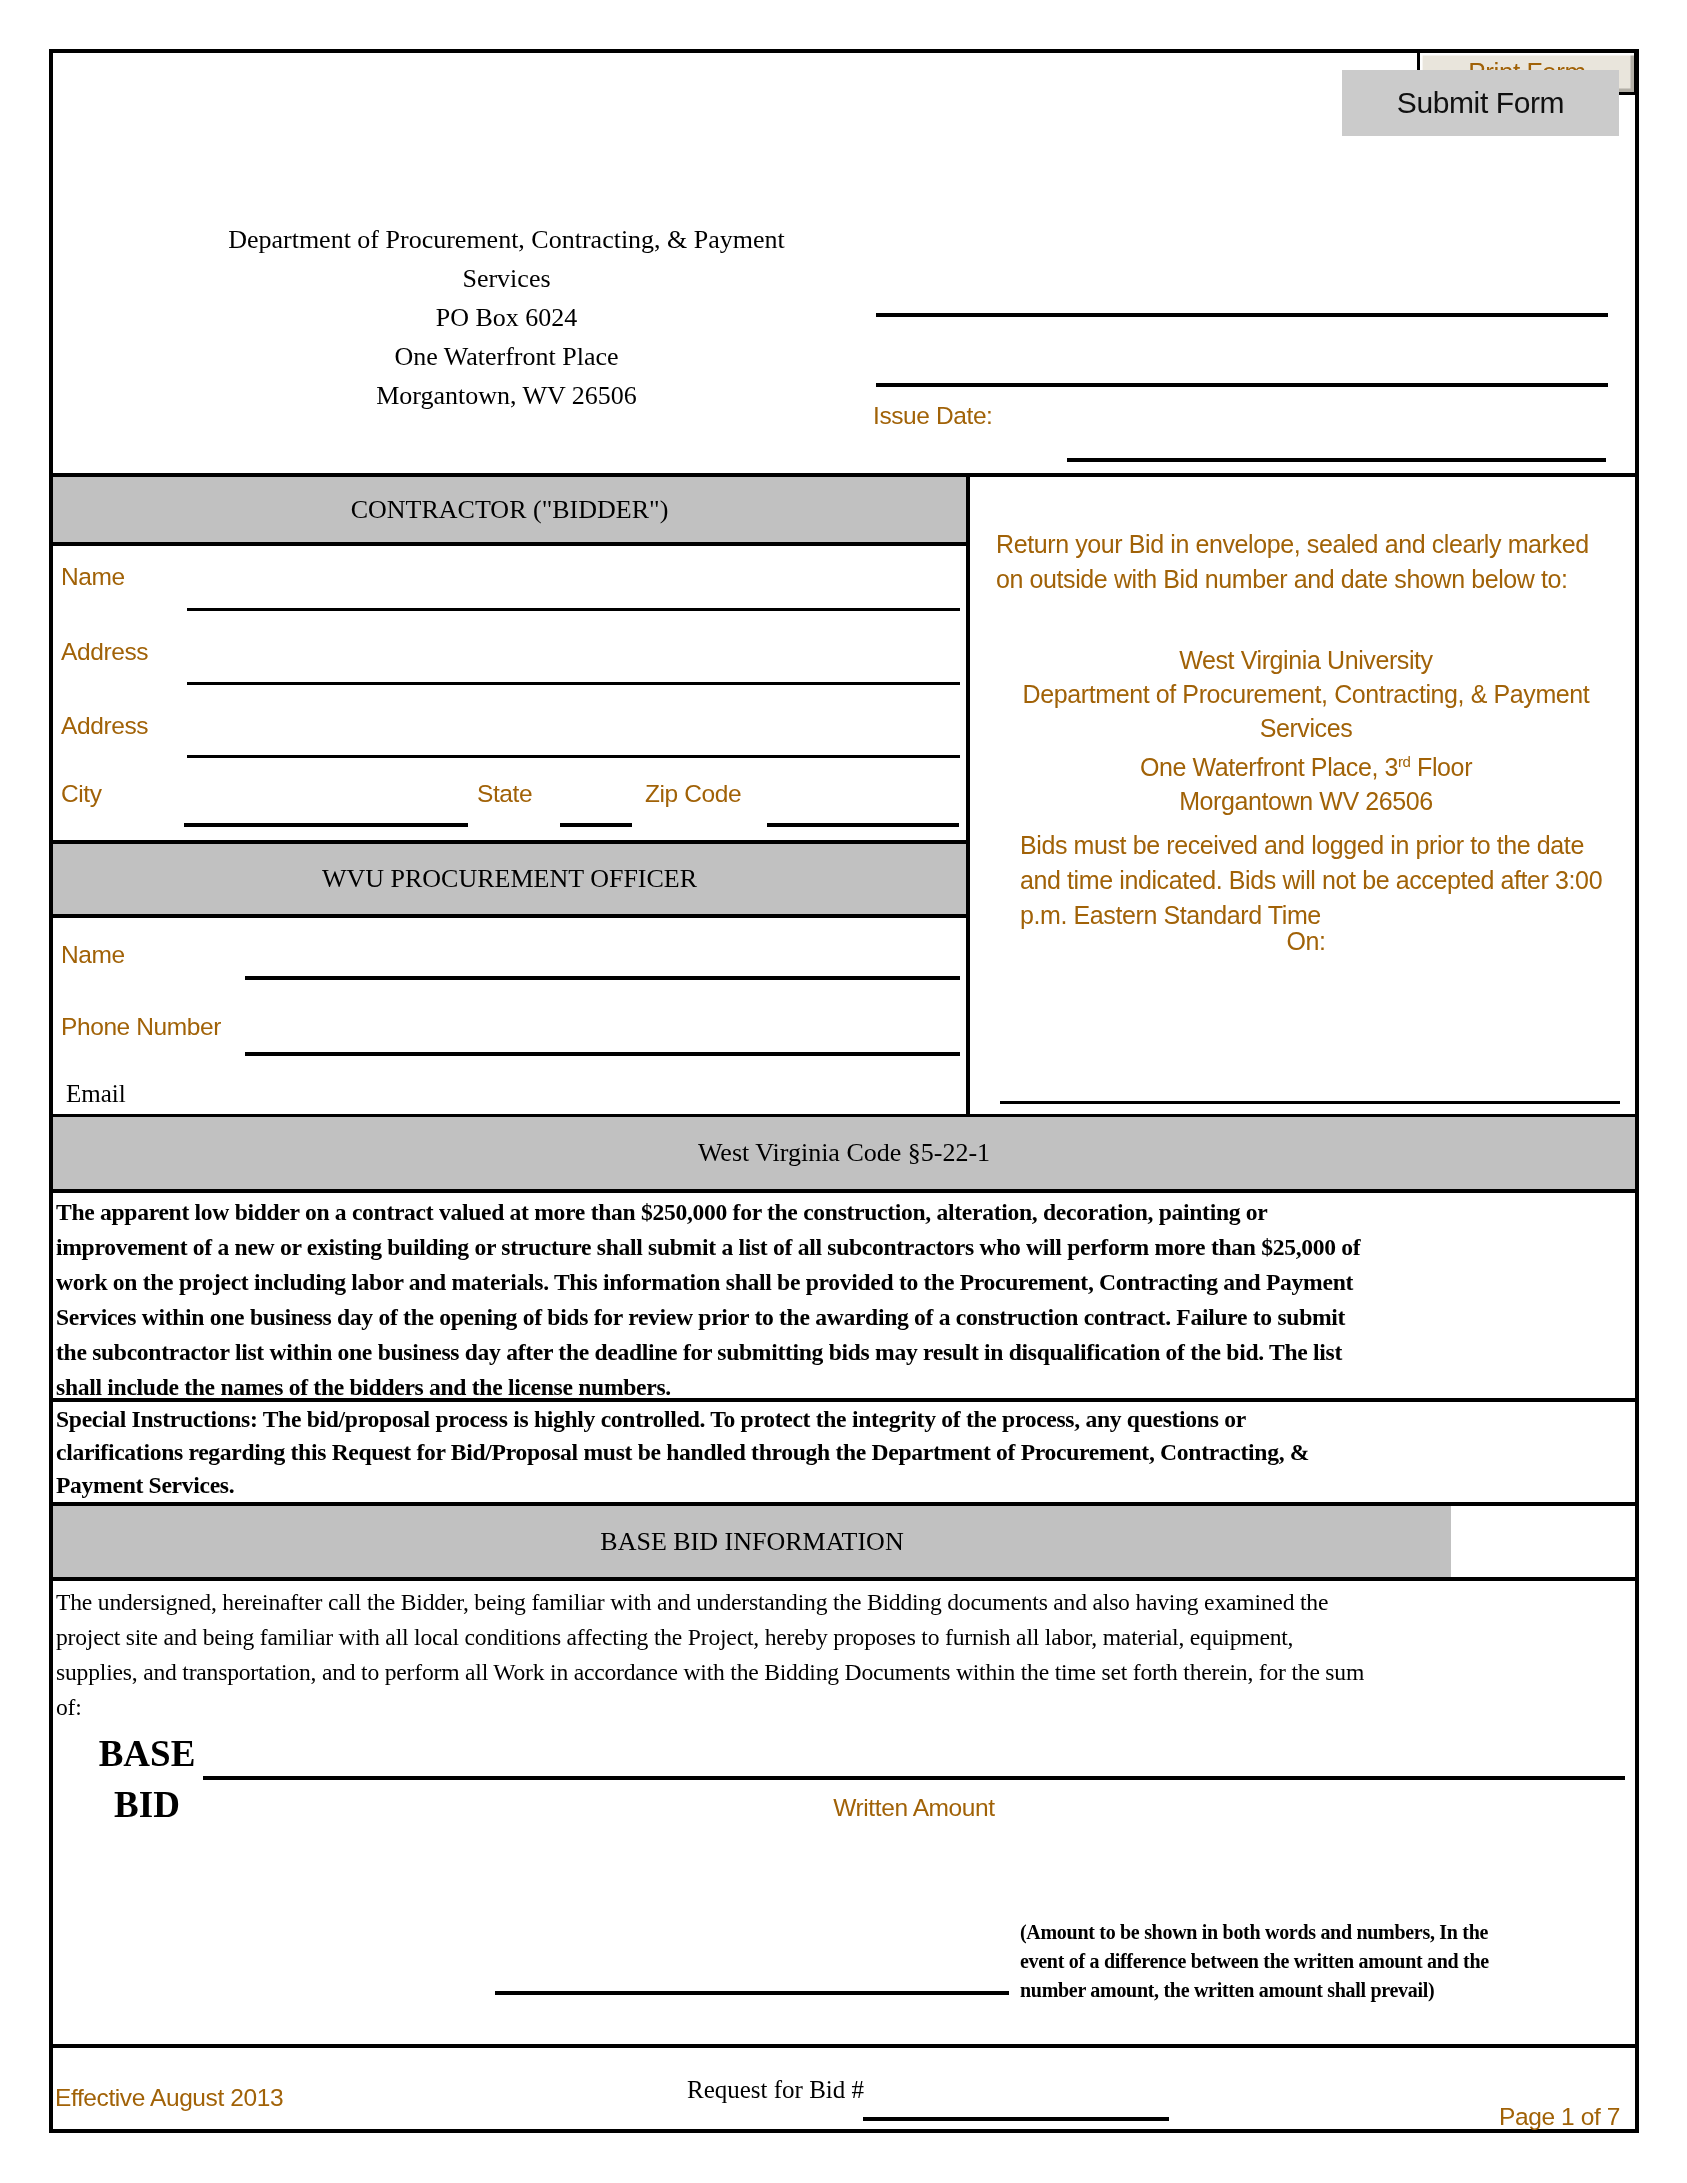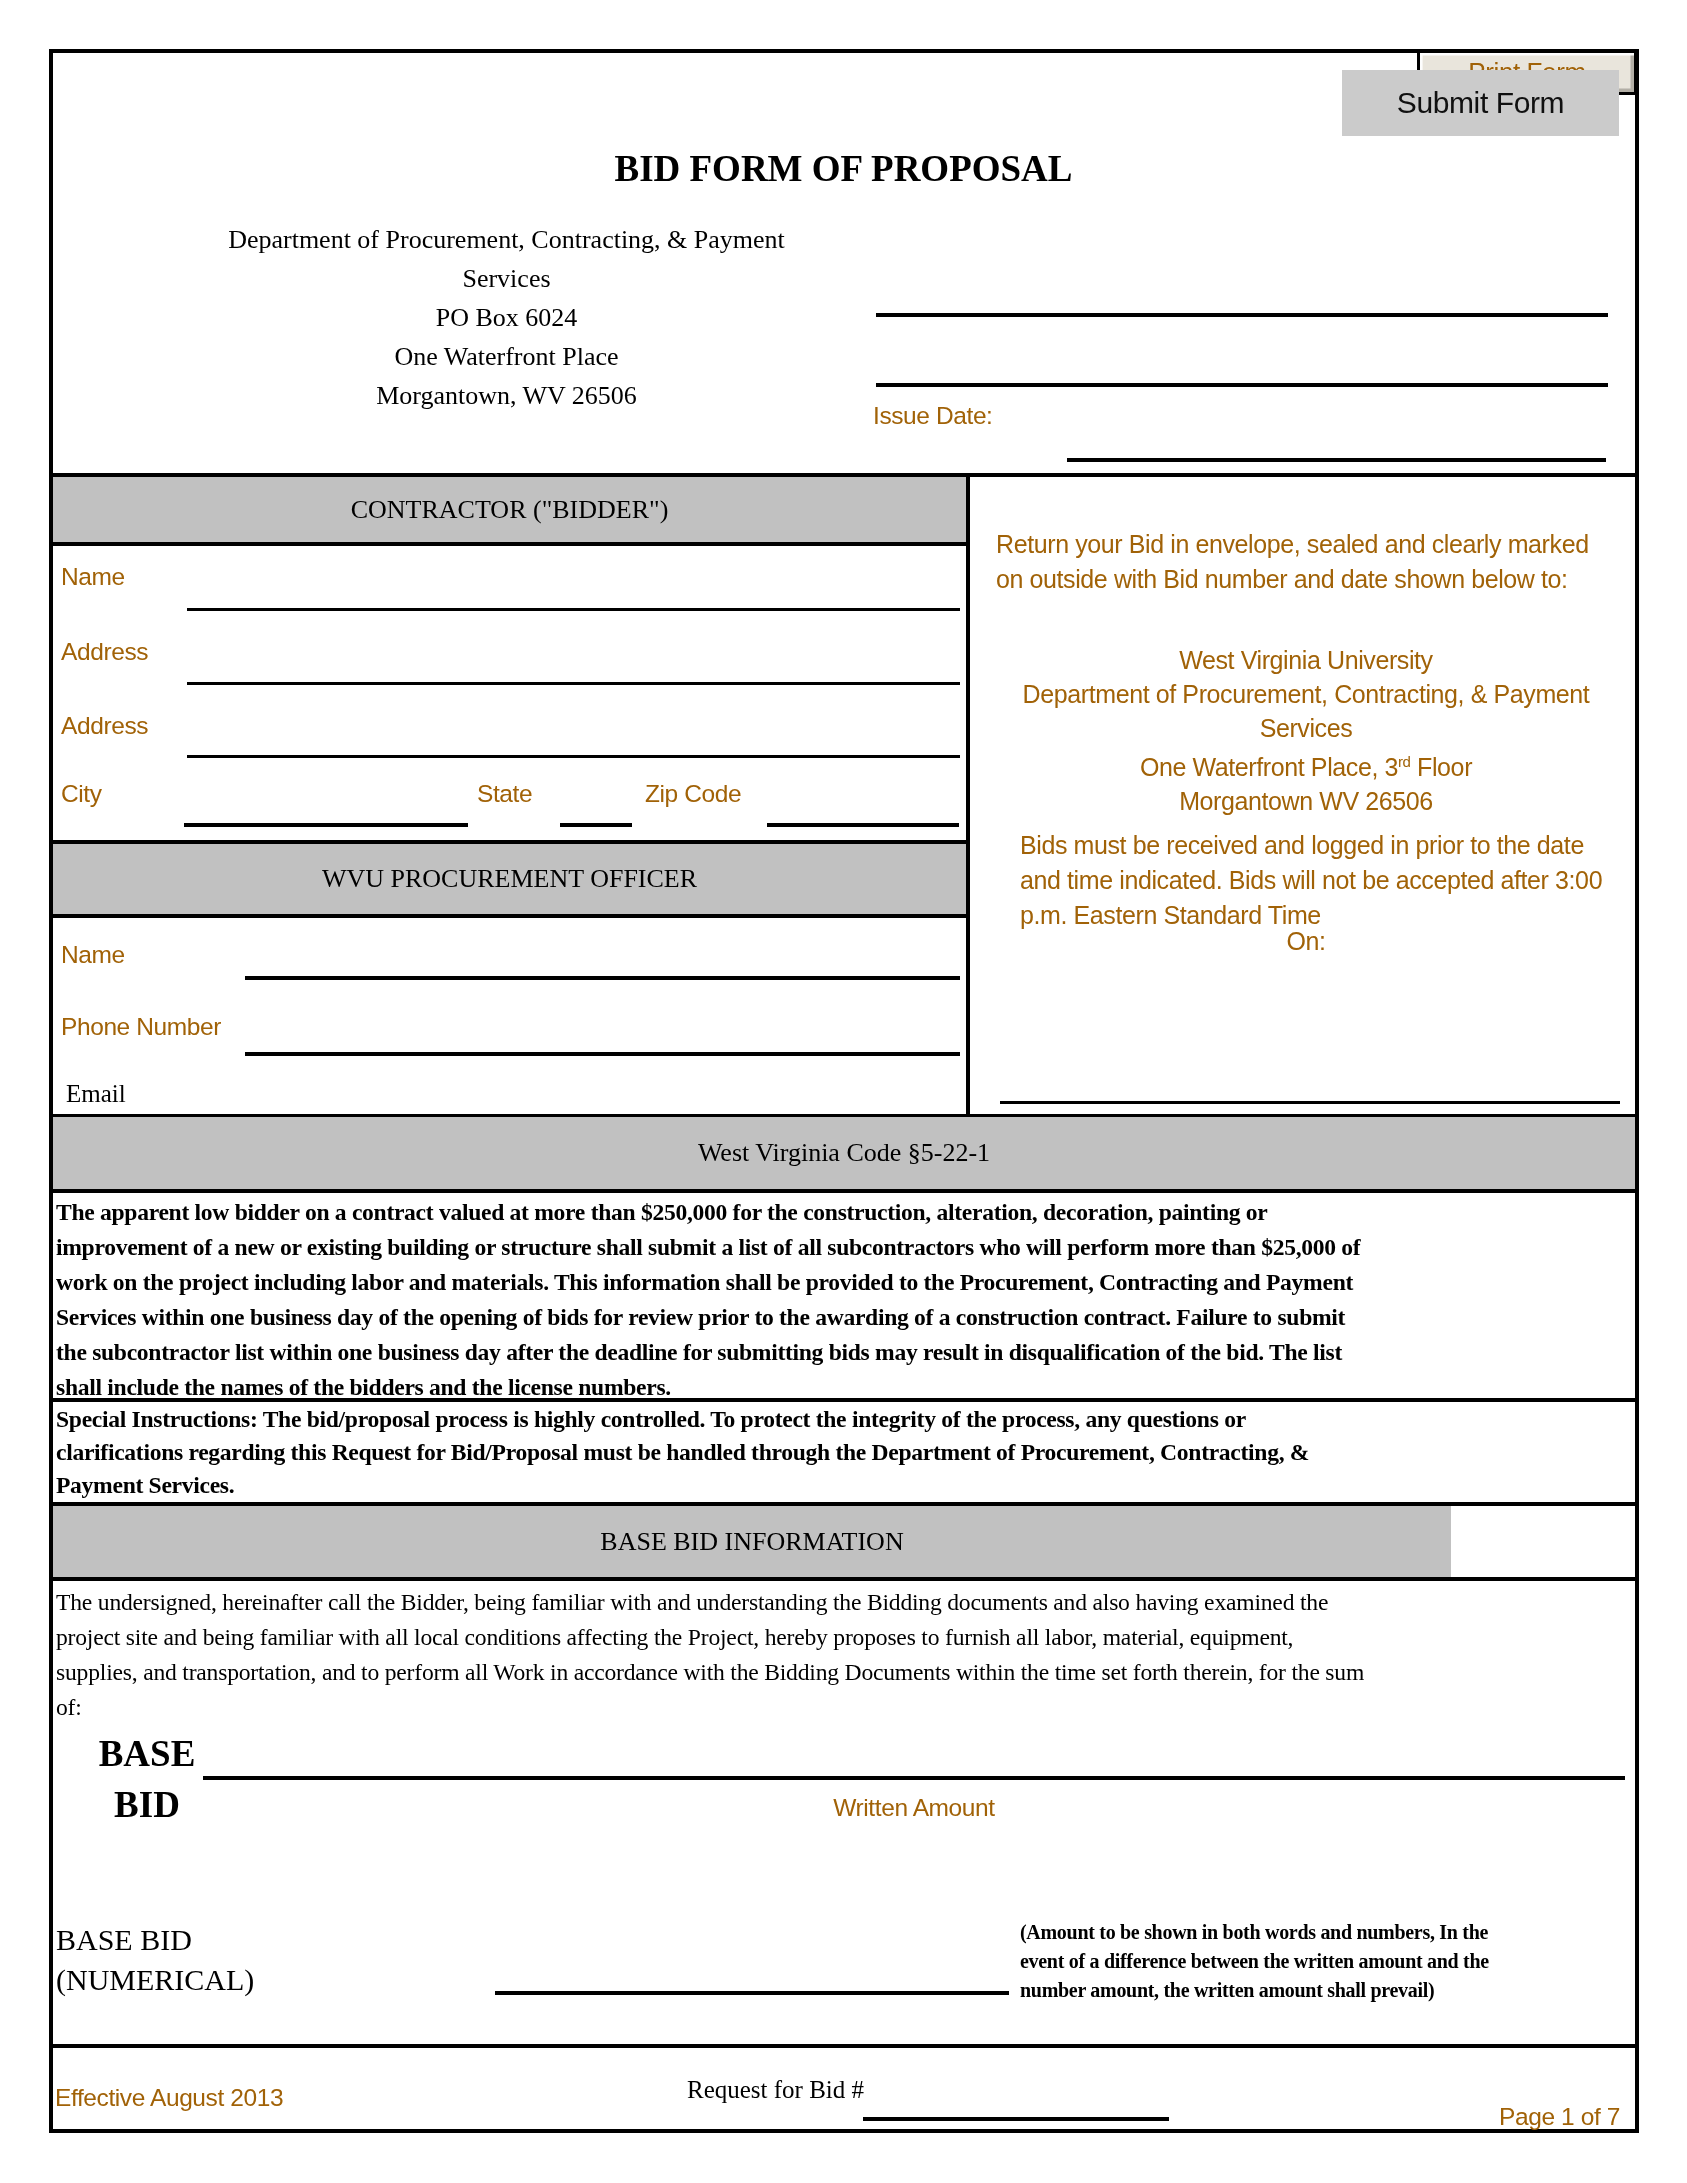--- a/index.html
+++ b/index.html
@@ -30,21 +30,20 @@
 </head>
 <body>
 
 <div id="canvas">
 
   <div id="page-border"></div>
 
   <div id="print-form-button" class="sans">Print Form</div>
   <div id="submit-form-button" class="sans">Submit Form</div>
 
-  <div class="abs serif center" style="left:407px;top:147px;width:873px;font-size:37px;font-weight:bold;">BID FORM OF PROPOSAL</div>
 
   <div class="abs serif center" style="left:109px;top:220px;width:795px;font-size:26px;line-height:39px;">
     <div class="nowrap">Department of Procurement, Contracting, &amp; Payment</div>
     <div class="nowrap">Services</div>
     <div class="nowrap">PO Box 6024</div>
     <div class="nowrap">One Waterfront Place</div>
     <div class="nowrap">Morgantown, WV 26506</div>
   </div>
 
   <div class="fill-line" style="left:876px;top:313px;width:732px;height:3.5px;"></div>
@@ -136,24 +135,20 @@
     <div class="para-line">of:</div>
   </div>
 
   <div class="abs serif center" style="left:86px;top:1728px;width:122px;font-size:37px;font-weight:bold;line-height:51px;">
     <div>BASE</div>
     <div>BID</div>
   </div>
   <div class="fill-line" style="left:203px;top:1776px;width:1422px;height:4.4px;"></div>
   <div class="abs sans center label28" style="left:203px;top:1794px;width:1422px;">Written Amount</div>
 
-  <div class="abs serif" style="left:56px;top:1920px;font-size:30px;line-height:40px;">
-    <div class="nowrap">BASE BID</div>
-    <div class="nowrap">(NUMERICAL)</div>
-  </div>
   <div class="fill-line" style="left:495px;top:1991px;width:514px;height:4.4px;"></div>
 
   <div class="abs serif" style="left:1020px;top:1918px;width:568px;font-size:20px;font-weight:bold;line-height:29px;letter-spacing:-0.3px;">
     <div class="nowrap">(Amount to be shown in both words and numbers, In the</div>
     <div class="nowrap">event of a difference between the written amount and the</div>
     <div class="nowrap">number amount, the written amount shall prevail)</div>
   </div>
 
   <div class="hline" style="left:49px;top:2044px;width:1590px;height:3.5px;"></div>
   <div class="abs sans label28" style="left:55px;top:2084px;">Effective August 2013</div>

